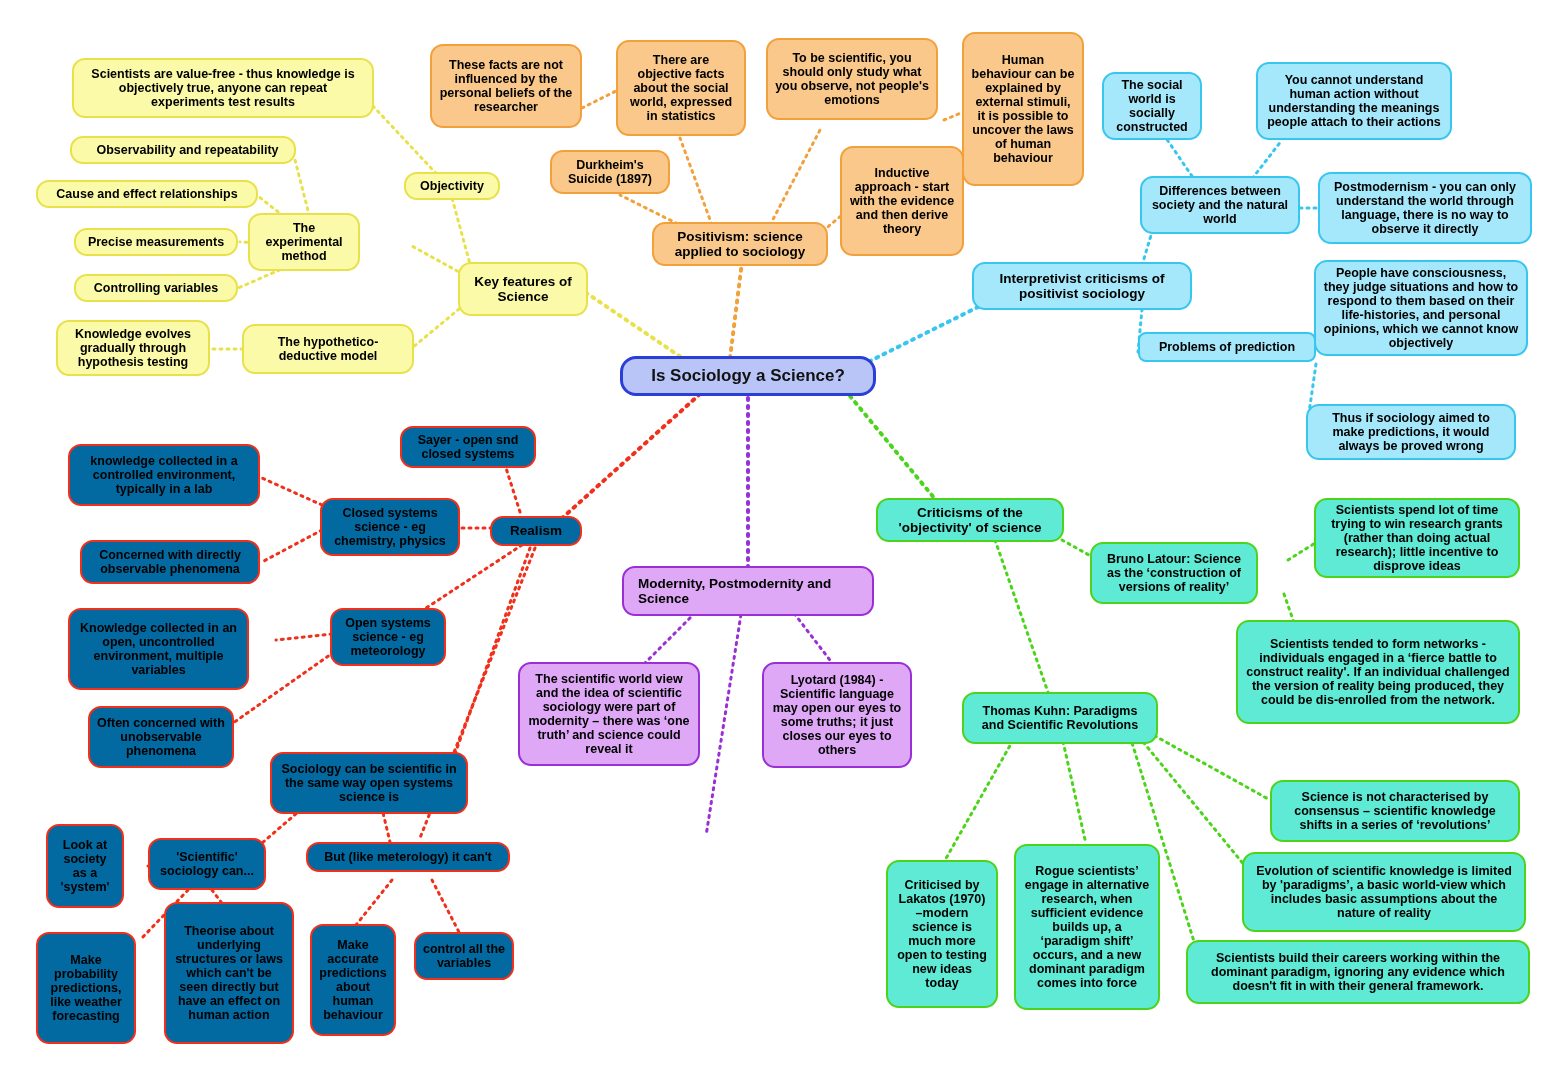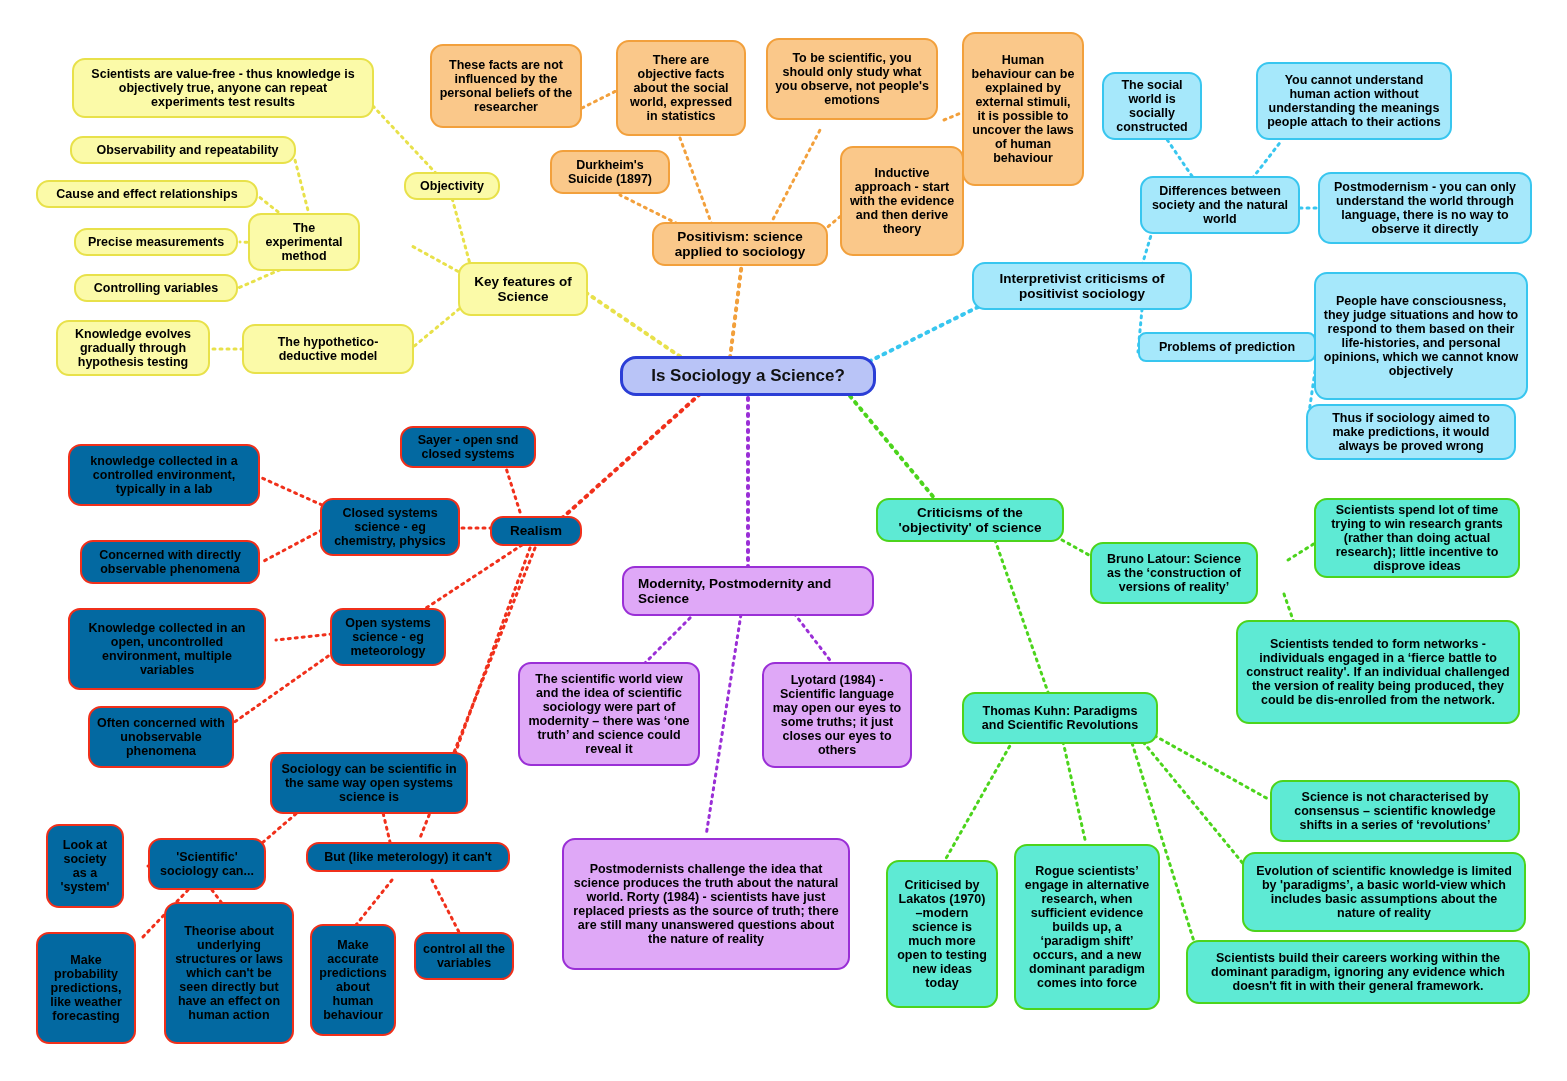--- a/index.html
+++ b/index.html
@@ -144,36 +144,36 @@
   <div class="node c-cyan fs12" style="left:1140px;top:176px;width:160px;height:58px;">Differences between society and the natural world</div>
 
   <div class="node c-cyan fs12" style="left:1102px;top:72px;width:100px;height:68px;">The social world is socially constructed</div>
 
   <div class="node c-cyan fs12" style="left:1256px;top:62px;width:196px;height:78px;">You cannot understand human action without understanding the meanings people attach to their actions</div>
 
   <div class="node c-cyan fs12" style="left:1318px;top:172px;width:214px;height:72px;">Postmodernism - you can only understand the world through language, there is no way to observe it directly</div>
 
   <div class="node c-cyan fs12" style="left:1138px;top:332px;width:178px;height:30px;border-radius:8px;">Problems of prediction</div>
 
-  <div class="node c-cyan fs12" style="left:1314px;top:272px;width:214px;height:128px;">People have consciousness, they judge situations and how to respond to them based on their life-histories, and personal opinions, which we cannot know objectively</div>
+  <div class="node c-cyan fs12" style="left:1314px;top:260px;width:214px;height:96px;">People have consciousness, they judge situations and how to respond to them based on their life-histories, and personal opinions, which we cannot know objectively</div>
 
   <div class="node c-cyan fs12" style="left:1306px;top:404px;width:210px;height:56px;">Thus if sociology aimed to make predictions, it would always be proved wrong</div>
 
   <div class="node c-red fs13" style="left:490px;top:516px;width:92px;height:30px;">Realism</div>
 
   <div class="node c-red fs12" style="left:400px;top:426px;width:136px;height:42px;">Sayer - open snd closed systems</div>
 
   <div class="node c-red fs12" style="left:320px;top:498px;width:140px;height:58px;">Closed systems science - eg chemistry, physics</div>
 
   <div class="node c-red fs12" style="left:68px;top:444px;width:192px;height:62px;">knowledge collected in a controlled environment, typically in a lab</div>
   <div class="node c-red fs12" style="left:80px;top:540px;width:180px;height:44px;">Concerned with directly observable phenomena</div>
 
   <div class="node c-red fs12" style="left:330px;top:608px;width:116px;height:58px;">Open systems science - eg meteorology</div>
 
-  <div class="node c-red fs12" style="left:68px;top:608px;width:198px;height:82px;border-radius:12px;">Knowledge collected in an open, uncontrolled environment, multiple variables</div>
+  <div class="node c-red fs12" style="left:68px;top:608px;width:181px;height:82px;">Knowledge collected in an open, uncontrolled environment, multiple variables</div>
   <div class="node c-red fs12" style="left:88px;top:706px;width:146px;height:62px;">Often concerned with unobservable phenomena</div>
 
   <div class="node c-red fs12" style="left:270px;top:752px;width:198px;height:62px;">Sociology can be scientific in the same way open systems science is</div>
 
   <div class="node c-red fs12" style="left:148px;top:838px;width:118px;height:52px;">'Scientific' sociology can...</div>
 
   <div class="node c-red fs12" style="left:46px;top:824px;width:78px;height:84px;">Look at society as a 'system'</div>
   <div class="node c-red fs12" style="left:36px;top:932px;width:100px;height:112px;">Make probability predictions, like weather forecasting</div>
   <div class="node c-red fs12" style="left:164px;top:902px;width:130px;height:142px;">Theorise about underlying structures or laws which can't be seen directly but have an effect on human action</div>
 
@@ -181,21 +181,20 @@
 
   <div class="node c-red fs12" style="left:310px;top:924px;width:86px;height:112px;">Make accurate predictions about human behaviour</div>
   <div class="node c-red fs12" style="left:414px;top:932px;width:100px;height:48px;">control all the variables</div>
 
   <div class="node c-purple fs13" style="left:622px;top:566px;width:252px;height:50px;justify-content:flex-start;text-align:left;padding-left:14px;">Modernity, Postmodernity and Science</div>
 
   <div class="node c-purple fs12" style="left:518px;top:662px;width:182px;height:104px;">The scientific world view and the idea of scientific sociology were part of modernity – there was ‘one truth’ and science could reveal it</div>
 
   <div class="node c-purple fs12" style="left:762px;top:662px;width:150px;height:106px;">Lyotard (1984) - Scientific language may open our eyes to some truths; it just closes our eyes to others</div>
 
-  <div class="node c-purple fs12" style="left:562px;top:838px;width:288px;height:132px;">Postmodernists challenge the idea that science produces the truth about the natural world. Rorty (1984) - scientists have just replaced priests as the source of truth; there are still many unanswered questions about the nature of reality</div>
 
   <div class="node c-green fs13" style="left:876px;top:498px;width:188px;height:44px;">Criticisms of the 'objectivity' of science</div>
 
   <div class="node c-green fs12" style="left:1090px;top:542px;width:168px;height:62px;">Bruno Latour: Science as the ‘construction of versions of reality’</div>
 
   <div class="node c-green fs12" style="left:1314px;top:498px;width:206px;height:80px;">Scientists spend lot of time trying to win research grants (rather than doing actual research); little incentive to disprove ideas</div>
 
   <div class="node c-green fs12" style="left:1236px;top:620px;width:284px;height:104px;">Scientists tended to form networks - individuals engaged in a ‘fierce battle to construct reality'. If an individual challenged the version of reality being produced, they could be dis-enrolled from the network.</div>
 
   <div class="node c-green fs12" style="left:962px;top:692px;width:196px;height:52px;">Thomas Kuhn: Paradigms and Scientific Revolutions</div>

